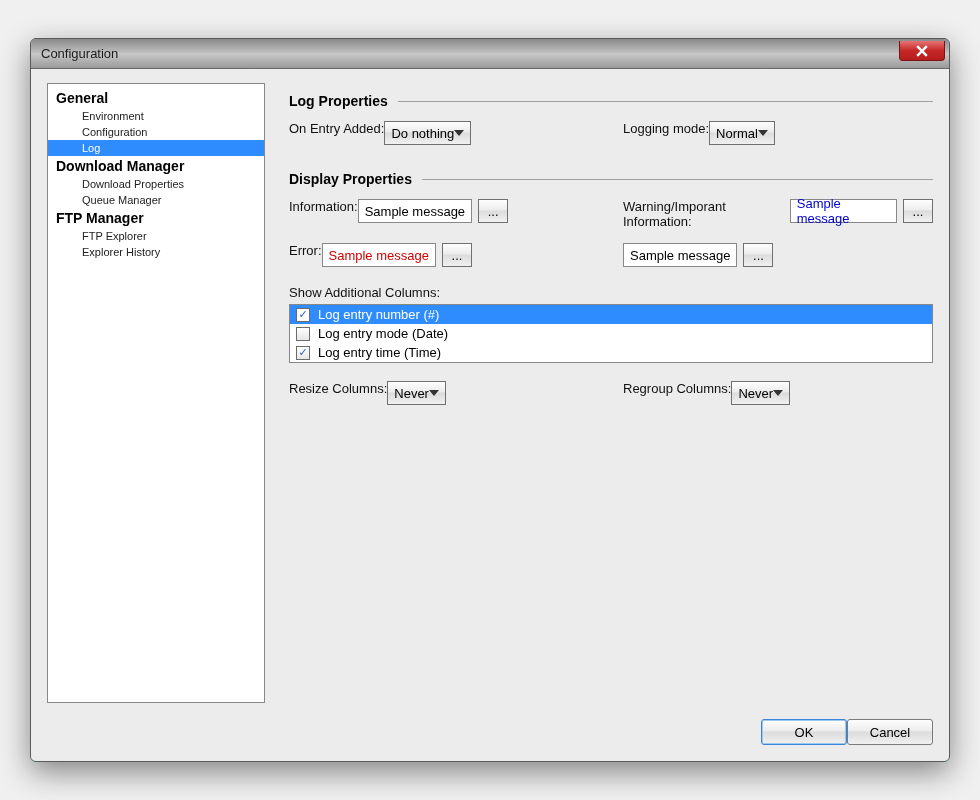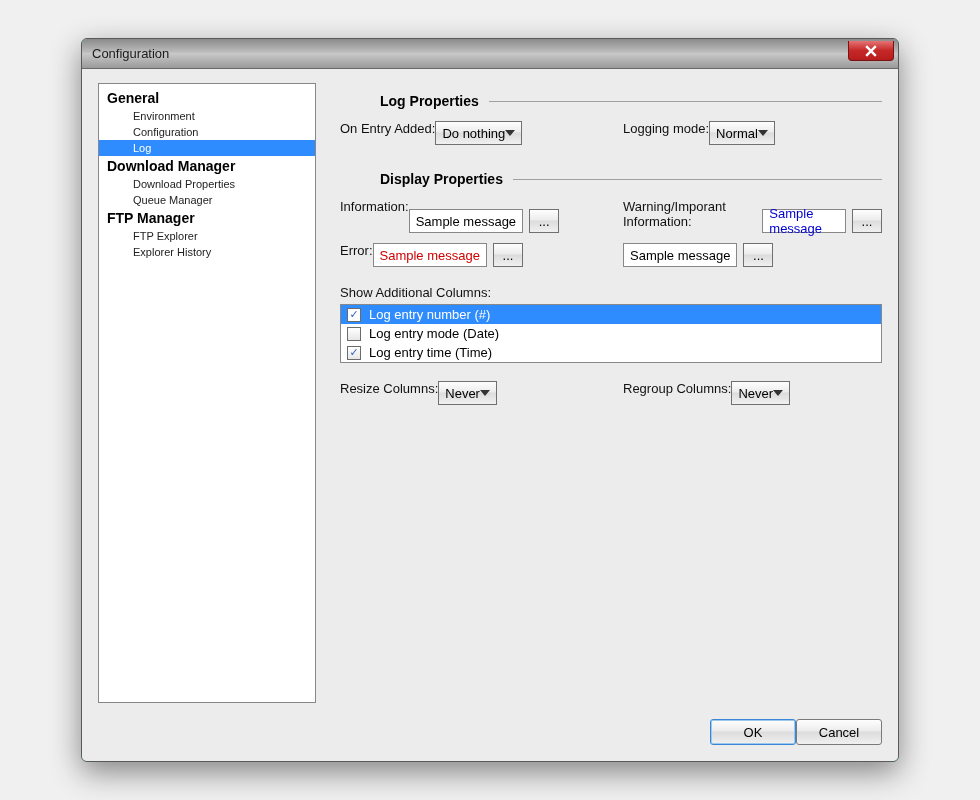--- a/index.html
+++ b/index.html
@@ -7,21 +7,21 @@
   font-family: "Segoe UI", Tahoma, Arial, sans-serif;
   font-size: 13px;
   background: #f0f0f0;
   display: flex;
   align-items: center;
   justify-content: center;
   width: 980px;
   height: 800px;
 }
 .window {
-  width: 818px;
+  width: 920px;
   background: #7dd3fc;
   border: 1px solid #5a5a5a;
   border-radius: 6px;
   box-shadow: 0 10px 30px rgba(0,0,0,0.45);
   overflow: hidden;
 }
 .titlebar {
   height: 30px;
   background: linear-gradient(to bottom, #8a8a8a 0%, #bcbcbc 45%, #c8c8c8 50%, #9a9a9a 100%);
   display: flex;
@@ -92,21 +92,20 @@
   display: flex;
   align-items: center;
   margin: 8px 0 12px 0;
 }
 .section-header .label {
   font-weight: bold;
   font-size: 14px;
   color: #000;
   margin-right: 10px;
   white-space: nowrap;
-  margin-left: 40px;
 }
 .section-header .line {
   flex: 1;
   height: 1px;
   background: #a0a0a0;
 }
 .row2 {
   display: flex;
   gap: 24px;
 }
@@ -144,21 +143,21 @@
   padding: 2px 6px;
   font-size: 13px;
   display: flex;
   align-items: center;
 }
 .text-input.blue { color: #0000d0; }
 .text-input.red { color: #d00000; }
 .input-row {
   display: flex;
   gap: 6px;
-  align-items: flex-end;
+  align-items: flex-start;
 }
 .input-row .text-input { flex: 1; }
 .browse-btn {
   width: 30px;
   height: 24px;
   border: 1px solid #707070;
   background: linear-gradient(to bottom,#fefefe 0%,#ececec 45%,#dcdcdc 50%,#f0f0f0 100%);
   display: flex;
   align-items: center;
   justify-content: center;

